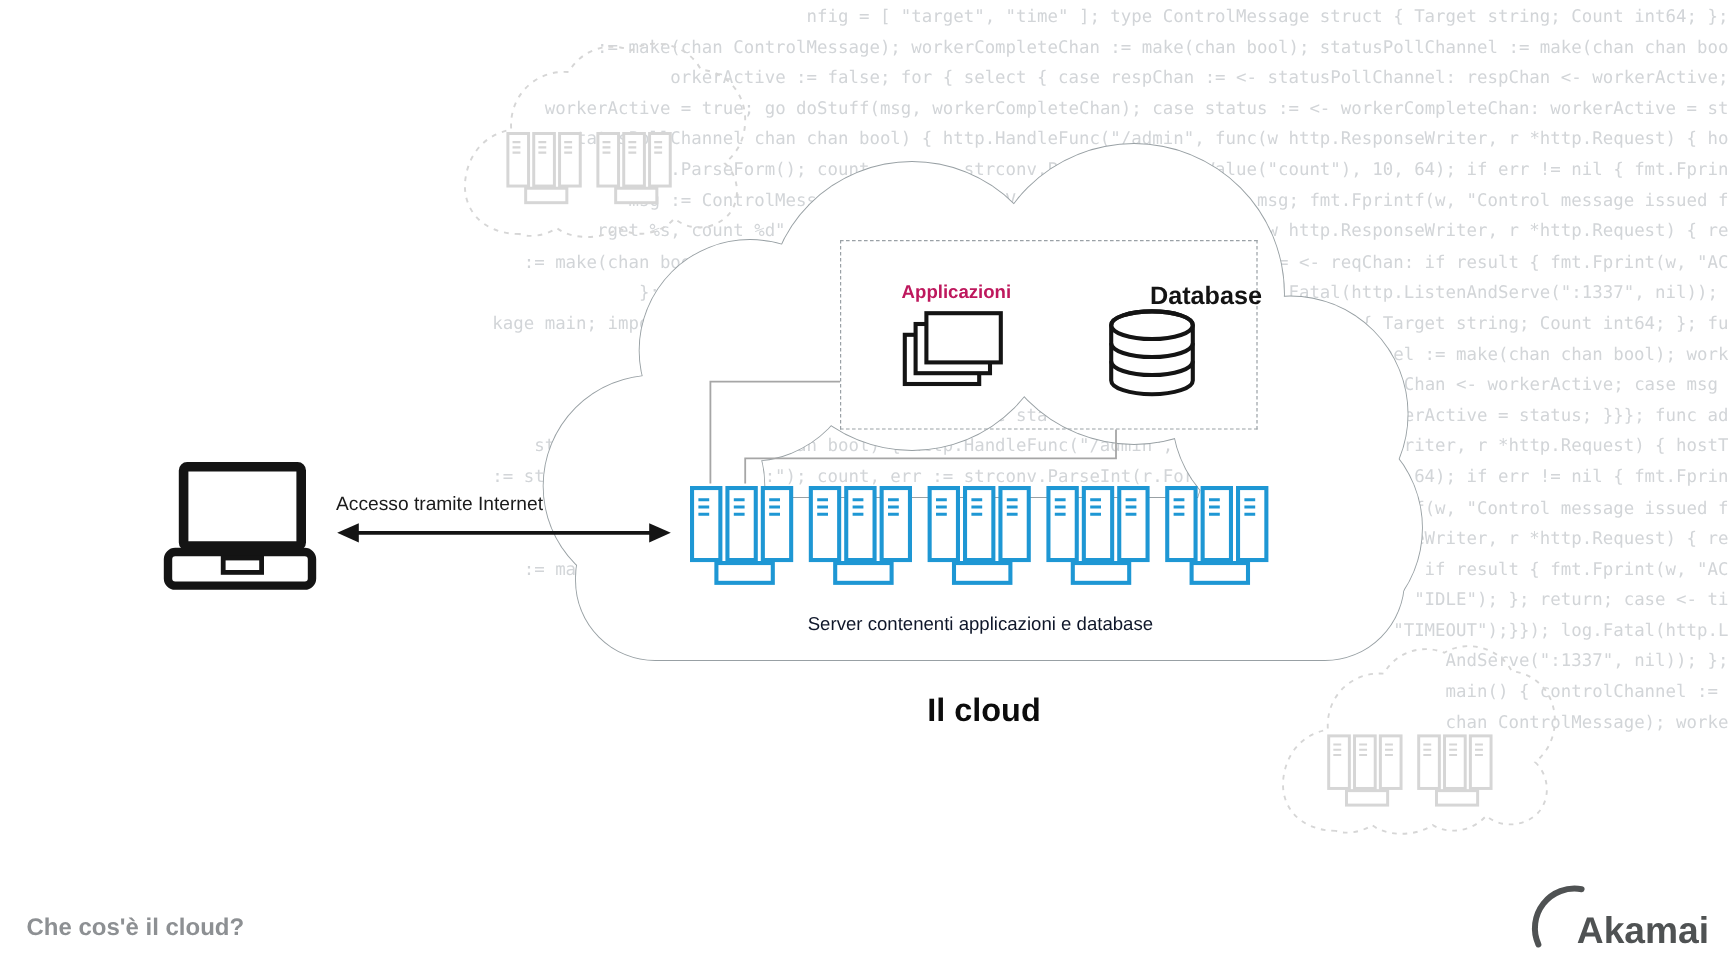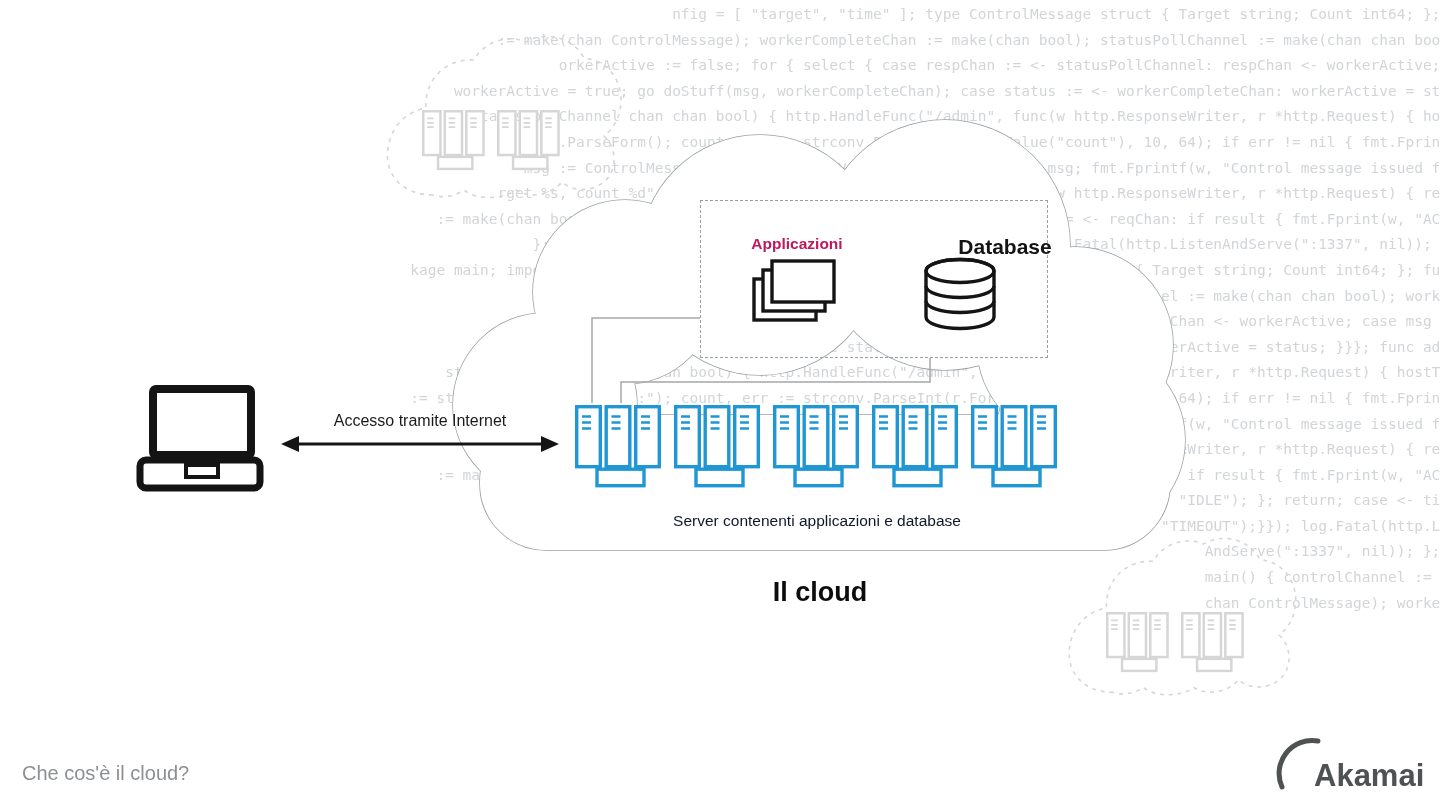--- a/index.html
+++ b/index.html
@@ -19,26 +19,26 @@
   .cloud-stroked{fill:#fff;stroke:var(--outline-gray,#98a0a4);stroke-width:1.5}
   .cloud-filled{fill:#fff;stroke:none}
   .fcloud{fill:none;stroke:var(--faded-gray,#d6d6d6);stroke-width:1.6;stroke-dasharray:4 5}
   .srv-blue{color:var(--server-blue,#1e97d4)}
   .srv-faded{color:var(--faded-gray,#d6d6d6)}
   .connector{fill:none;stroke:#a6a6a6;stroke-width:1.5}
   .ink{stroke:#141414;fill:#fff}
   
   .overlay{position:absolute;z-index:3}
   .dashed-box{left:700px;top:200px;width:348px;height:158px;border:1.6px dashed #9aa1a6;box-sizing:border-box;background:transparent}
-  .arrow-label{left:280px;top:412px;width:280px;text-align:center;font-size:16px;font-weight:500;color:#1b1b1b}
+  .arrow-label{left:280px;top:412px;width:280px;font-size:16px;font-weight:500;color:#1b1b1b}
   .app-label{left:722px;top:235px;width:150px;text-align:center;font-size:15.5px;font-weight:600;color:#be185d}
   .db-label{left:930px;top:235px;width:150px;text-align:center;font-size:21px;font-weight:600;color:#141414}
   .servers-caption{left:567px;top:512px;width:500px;text-align:center;font-size:15.5px;font-weight:400;color:#0f172a}
   .diagram-title{left:620px;top:577px;width:400px;text-align:center;font-size:27px;font-weight:700;color:#0c0c0c}
-  .question{left:22px;top:762px;font-size:20px;font-weight:400;color:#8d9093}
+  .question{left:22px;top:762px;font-size:20px;font-weight:700;color:#8d9093}
   .logo{left:1268px;top:731px;width:172px;height:64px}
   .logo text{font-family:"Liberation Sans",sans-serif;font-size:31px;font-weight:600;fill:var(--logo-gray,#4f5253)}
   .logo path{fill:none;stroke:var(--logo-gray,#4f5253);stroke-width:5;stroke-linecap:round}
 </style>
 </head>
 <body>
 
 <pre class="code">nfig = [ "target", "time" ]; type ControlMessage struct { Target string; Count int64; }; func
 := make(chan ControlMessage); workerCompleteChan := make(chan bool); statusPollChannel := make(chan chan bool); w
 orkerActive := false; for { select { case respChan := &lt;- statusPollChannel: respChan &lt;- workerActive; case

